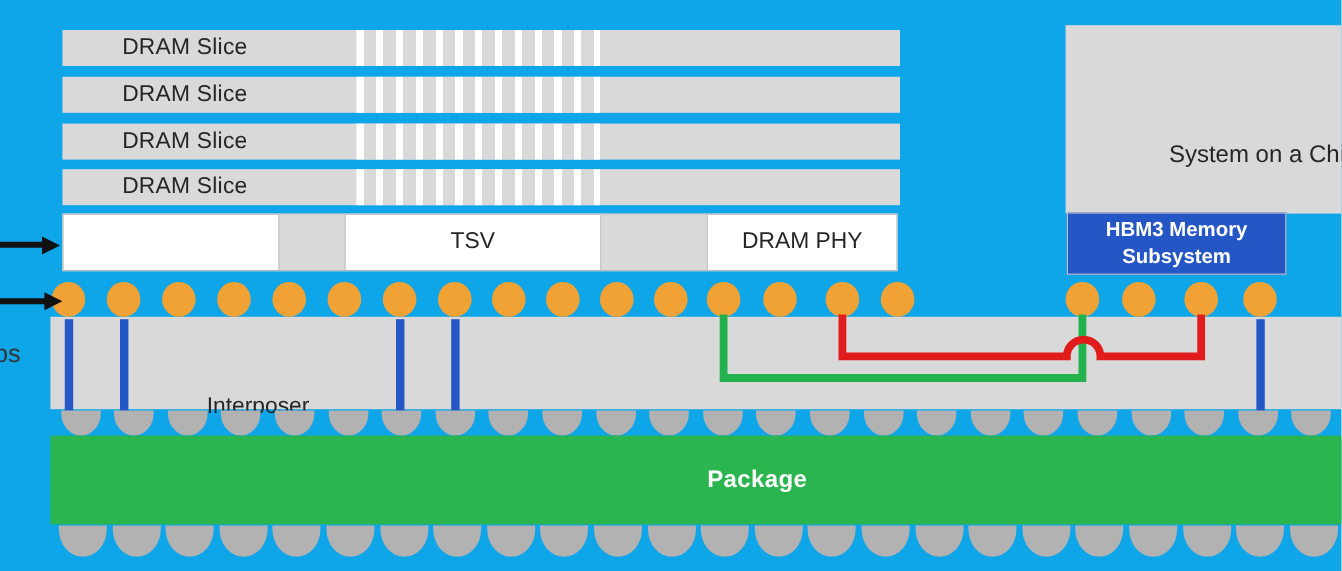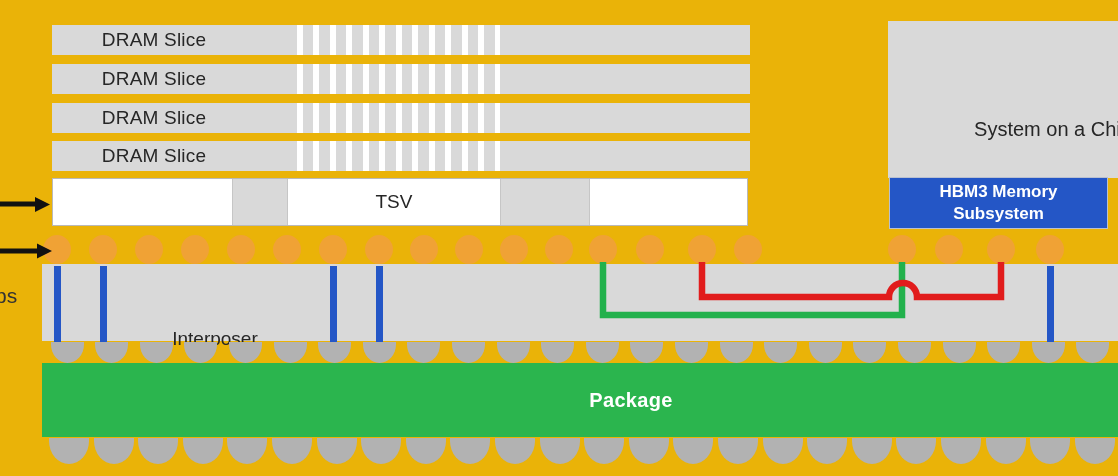--- a/index.html
+++ b/index.html
@@ -1,18 +1,18 @@
 <!DOCTYPE html>
 <html><head>
 <meta charset="utf-8">
 <style>
   html,body{margin:0;padding:0;background:#ffffff;}
   #viewport{
     position:relative; width:1118px; height:476px; overflow:hidden;
-    background:#eab308; font-family:"Liberation Sans",sans-serif; color:#262626;
+    background:#0ea5e9; font-family:"Liberation Sans",sans-serif; color:#262626;
   }
   #canvas{position:absolute; left:0; top:0; width:1220px; height:476px;}
 
   
   .slice-row{position:absolute; left:52px; width:698px; height:30px;}
   .slice-label{
     position:absolute; left:0; top:0; width:204px; height:100%;
     display:flex; align-items:center; justify-content:center;
     font-size:19px; letter-spacing:0.2px;
   }
@@ -26,21 +26,21 @@
   .band-spacer{position:absolute; top:0; height:100%; border-left:1px solid #c6c6c6; border-right:1px solid #c6c6c6; box-sizing:border-box;}
   .band-label{
     position:absolute; top:0; height:100%;
     display:flex; align-items:center; justify-content:center; font-size:19px;
   }
 
   
   #soc-box{position:absolute; left:888px; top:21px; width:330px; height:157px;}
   #soc-label{position:absolute; left:0; top:97px; width:100%; text-align:center; font-size:20px;}
   #hbm3-box{
-    position:absolute; left:889px; top:177px; width:219px; height:52px;
+    position:absolute; left:889px; top:177px; width:183px; height:52px;
     border:1px solid #b9c0d0; box-sizing:border-box;
     display:flex; flex-direction:column; align-items:center; justify-content:center;
     color:#ffffff; font-size:17px; font-weight:bold; line-height:22px; text-align:center;
   }
 
   
   .ubump{position:absolute; top:235px; width:28px; height:29px; border-radius:50%;}
   .via{position:absolute; top:266px; width:7px; height:81px;}
   .c4{position:absolute; top:342px; width:33px; height:21px;
       border-radius:0 0 17px 17px / 0 0 19px 19px;}
@@ -86,20 +86,21 @@
         <div class="slice-row" style="top: 141px; background: rgb(217, 217, 217);">
           <div class="slice-label">DRAM Slice</div>
           <div class="slice-stripes" style="background: repeating-linear-gradient(90deg, rgb(255, 255, 255) 0px, rgb(255, 255, 255) 6px, rgb(217, 217, 217) 6px, rgb(217, 217, 217) 16.5px);"></div>
         </div>
       </div>
 
     <div id="base-die-band">
       <div class="band-spacer" style="left: 179px; width: 56px; background: rgb(217, 217, 217);"></div>
       <div class="band-spacer" style="left: 447px; width: 90px; background: rgb(217, 217, 217);"></div>
       <div class="band-label" style="left:235px;width:212px;">TSV</div>
+      <div class="band-label" style="left:537px;width:157px;">DRAM PHY</div>
     </div>
 
     <div id="soc-box" style="background: rgb(217, 217, 217);">
       <div id="soc-label">System on a Chip</div>
     </div>
     <div id="hbm3-box" style="background: rgb(36, 86, 198);">
       <span>HBM3 Memory</span>
       <span>Subsystem</span>
     </div>
 

